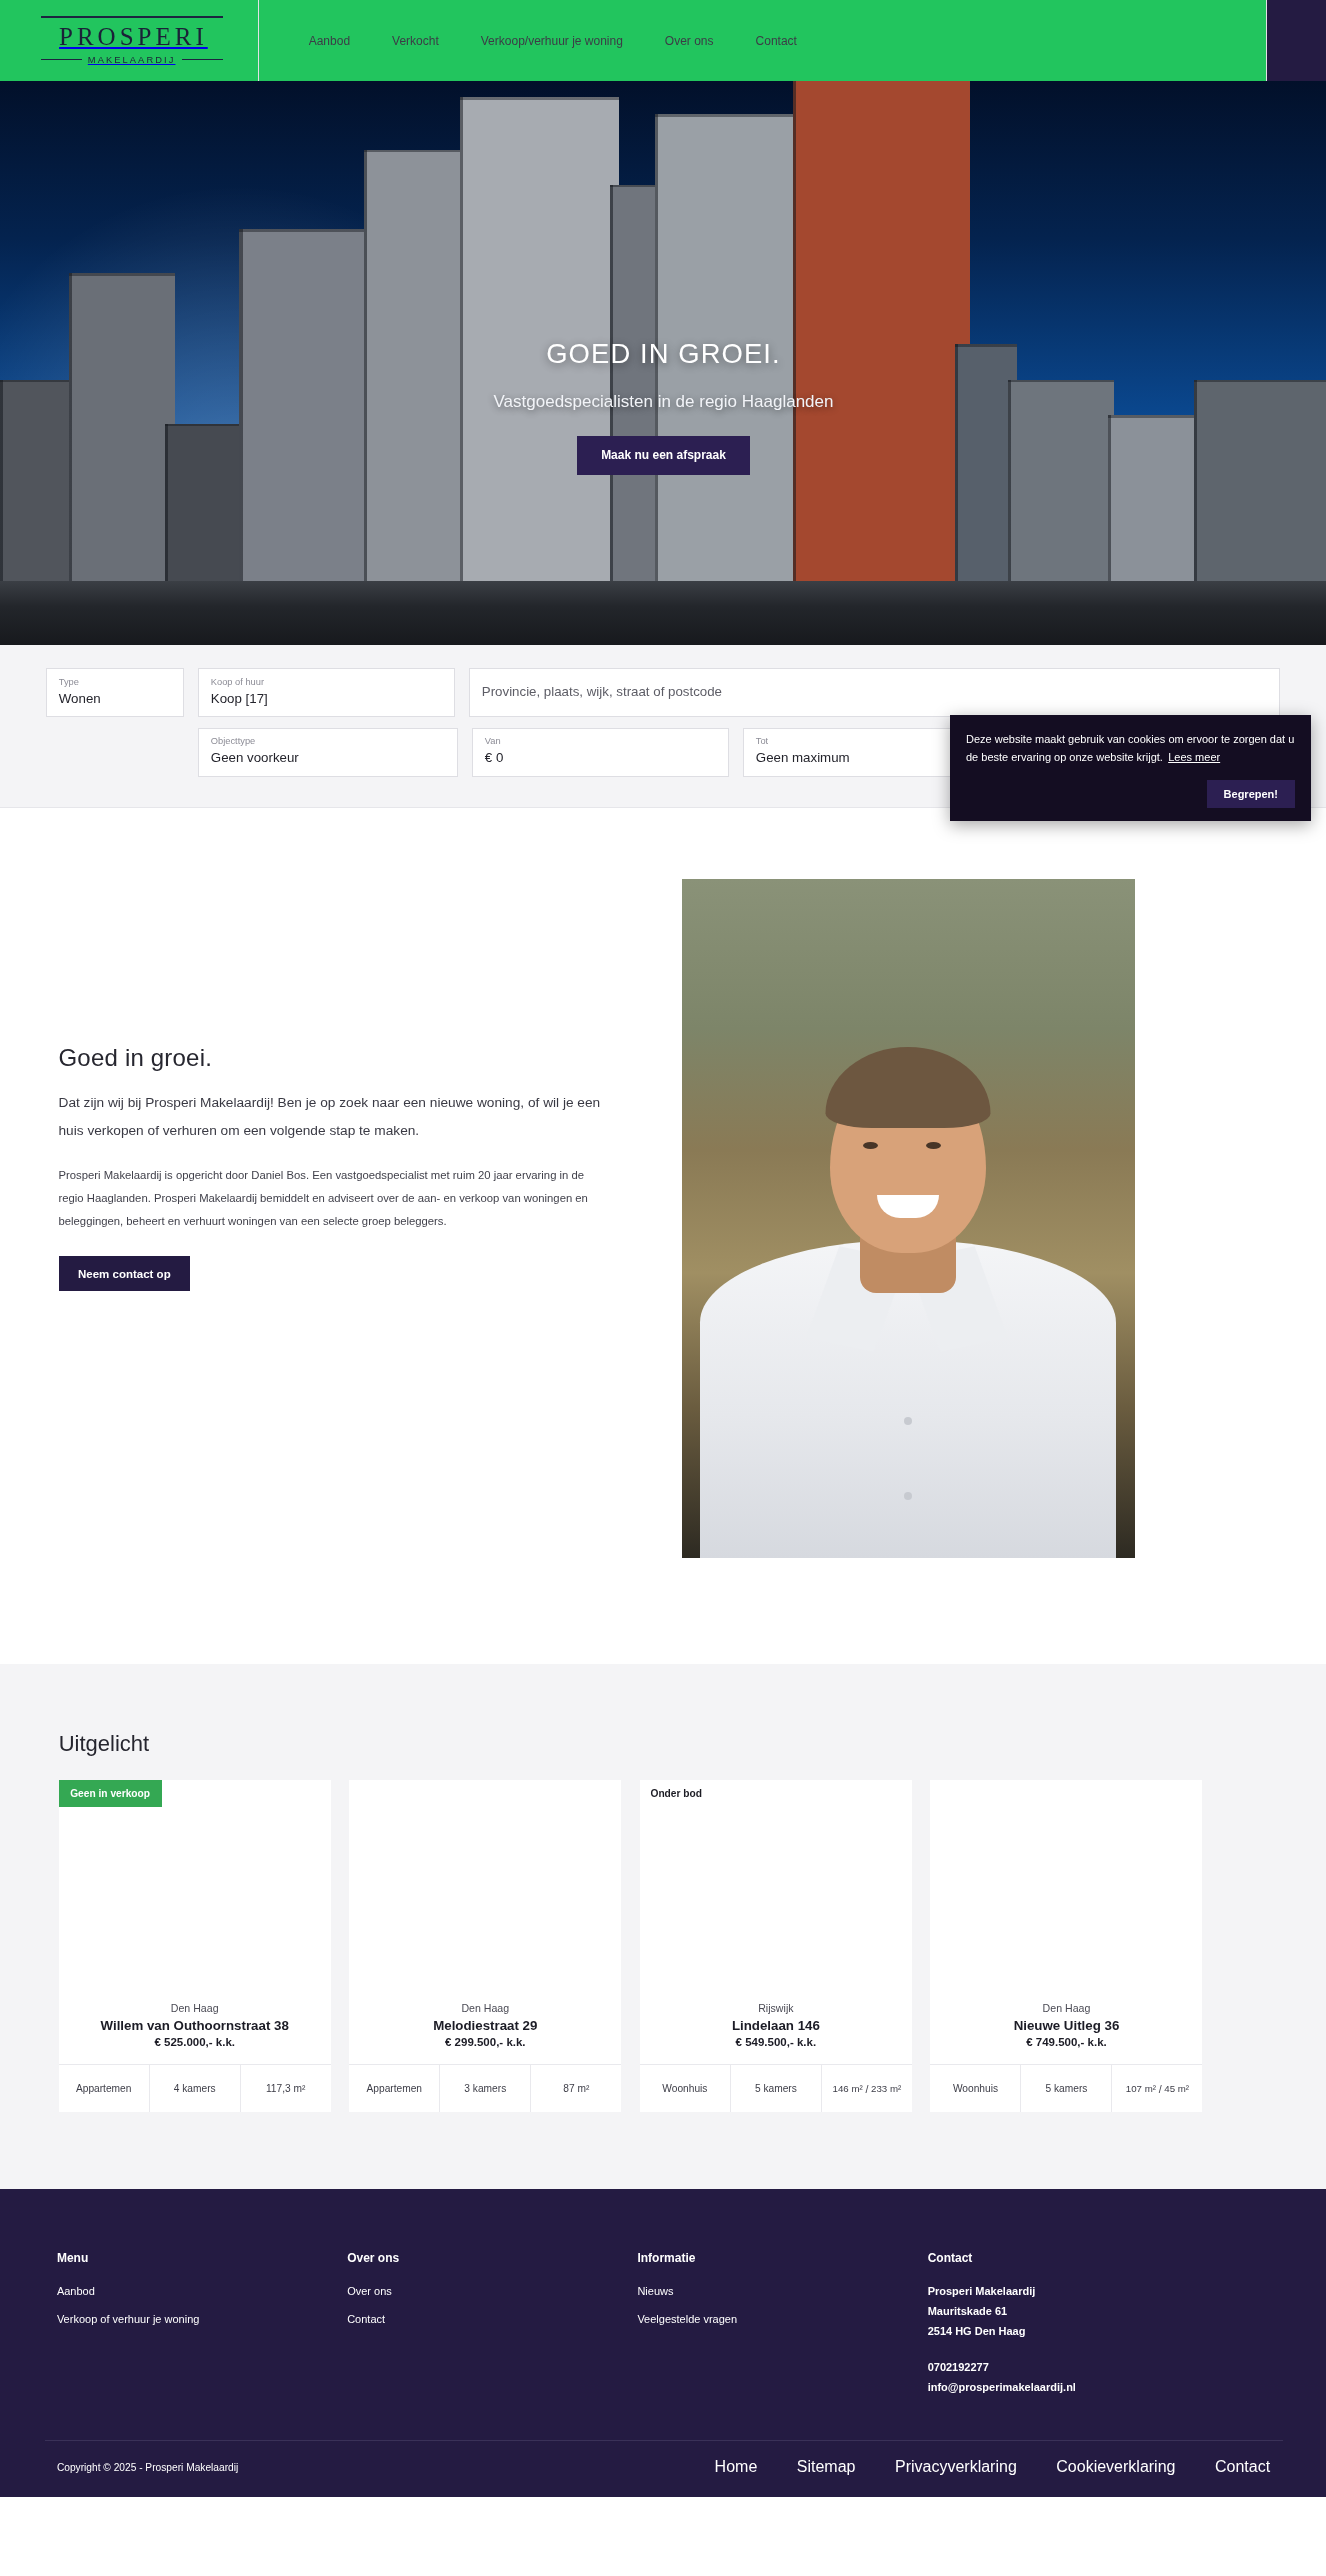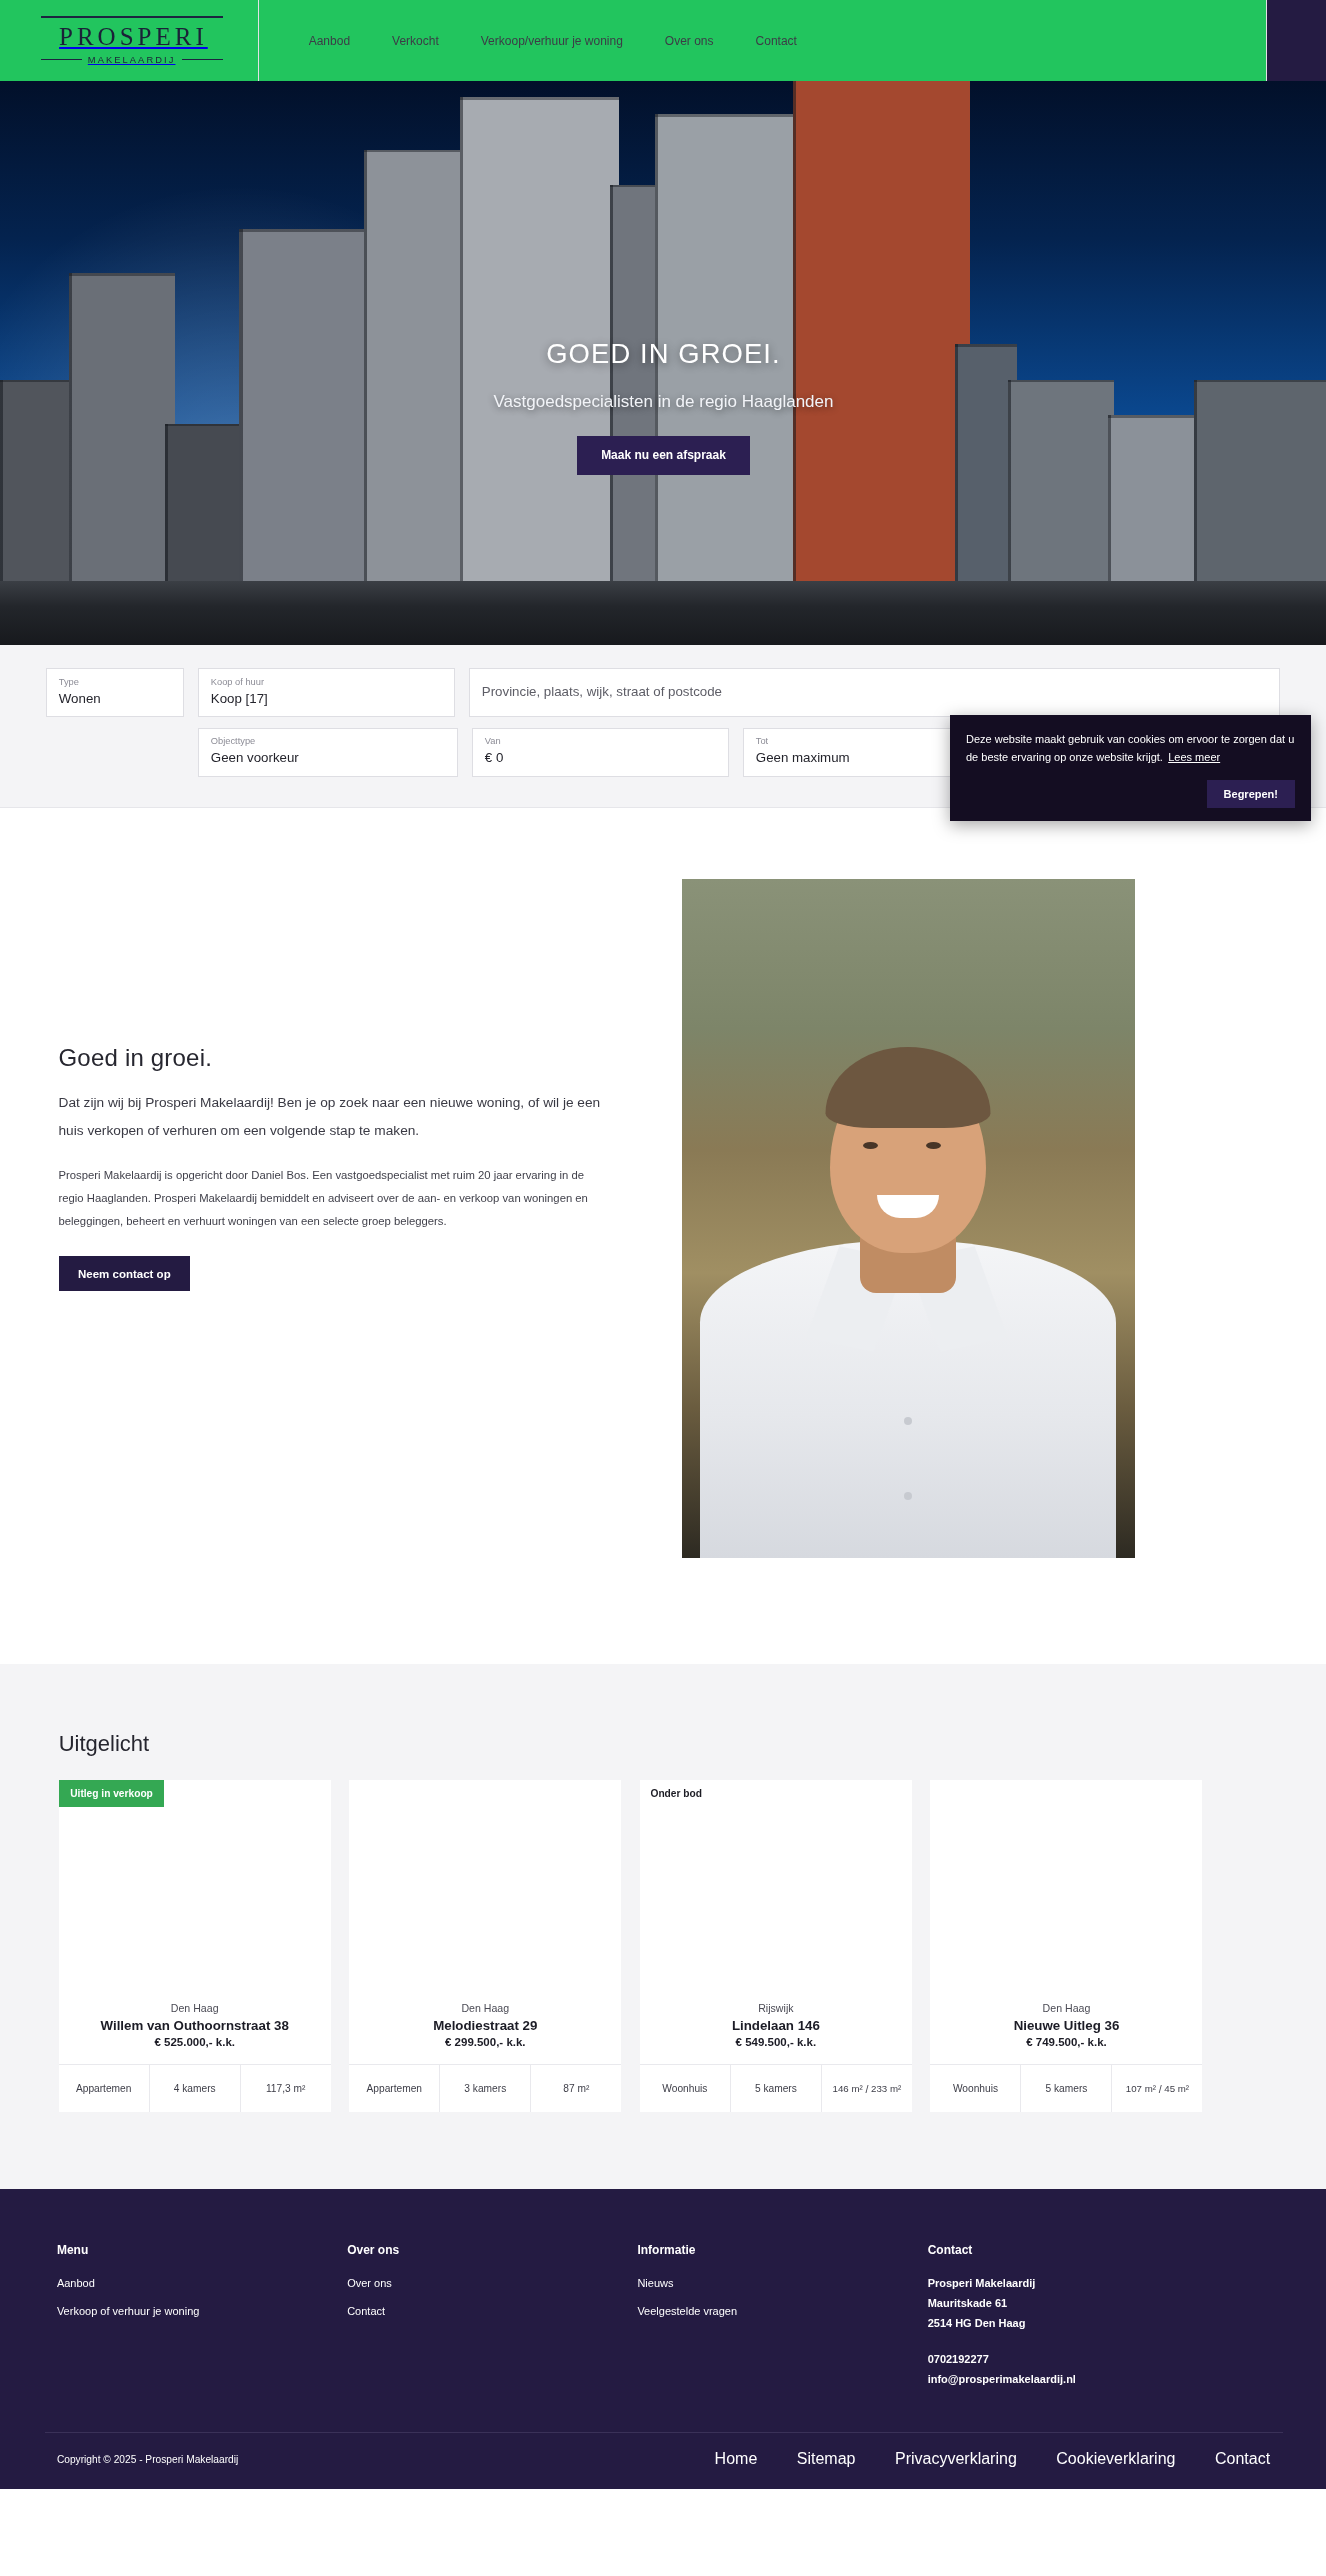--- a/index.html
+++ b/index.html
@@ -320,21 +320,21 @@
   .area-unit { display: flex; flex-direction: column; align-items: center; }
   .area-slash { font-size: 10.6px; color: #3d3d47; }
 
   
   .footer {
     background: #241b42;
     color: #ffffff;
     padding: 50px 0 0 0;
   }
   .footer-inner {
-    width: 1238px; margin: 4px auto;
+    width: 1238px; margin: 12px auto;
     display: flex; padding: 0 12.4px;
   }
   .fcol { flex: 1; }
   .fcol.contact { flex: 1.18; }
   .fcol-title { font-size: 12px; font-weight: bold; margin-bottom: 19.5px; }
   .fcol a {
     display: block; color: #ffffff; text-decoration: none;
     font-size: 11px; margin-bottom: 16px;
   }
   .fcol .cline { font-size: 11px; font-weight: bold; margin-bottom: 8px; }
@@ -468,21 +468,21 @@
     </div>
   </div>
 
   <div class="featured">
     <div class="featured-inner">
       <h2 class="featured-title">Uitgelicht</h2>
       <div class="cards">
 
         <div class="card">
           <div class="card-media">
-            <span class="badge badge-green">Uitleg in verkoop</span>
+            <span class="badge badge-green">Geen in verkoop</span>
           </div>
           <div class="card-body">
             <div class="card-city">Den Haag</div>
             <div class="card-street">Willem van Outhoornstraat 38</div>
             <div class="card-price">€ 525.000,- k.k.</div>
           </div>
           <div class="card-foot">
             <div class="foot-cell">Appartemen</div>
             <div class="foot-cell">4 kamers</div>
             <div class="foot-cell">117,3 m²</div>

